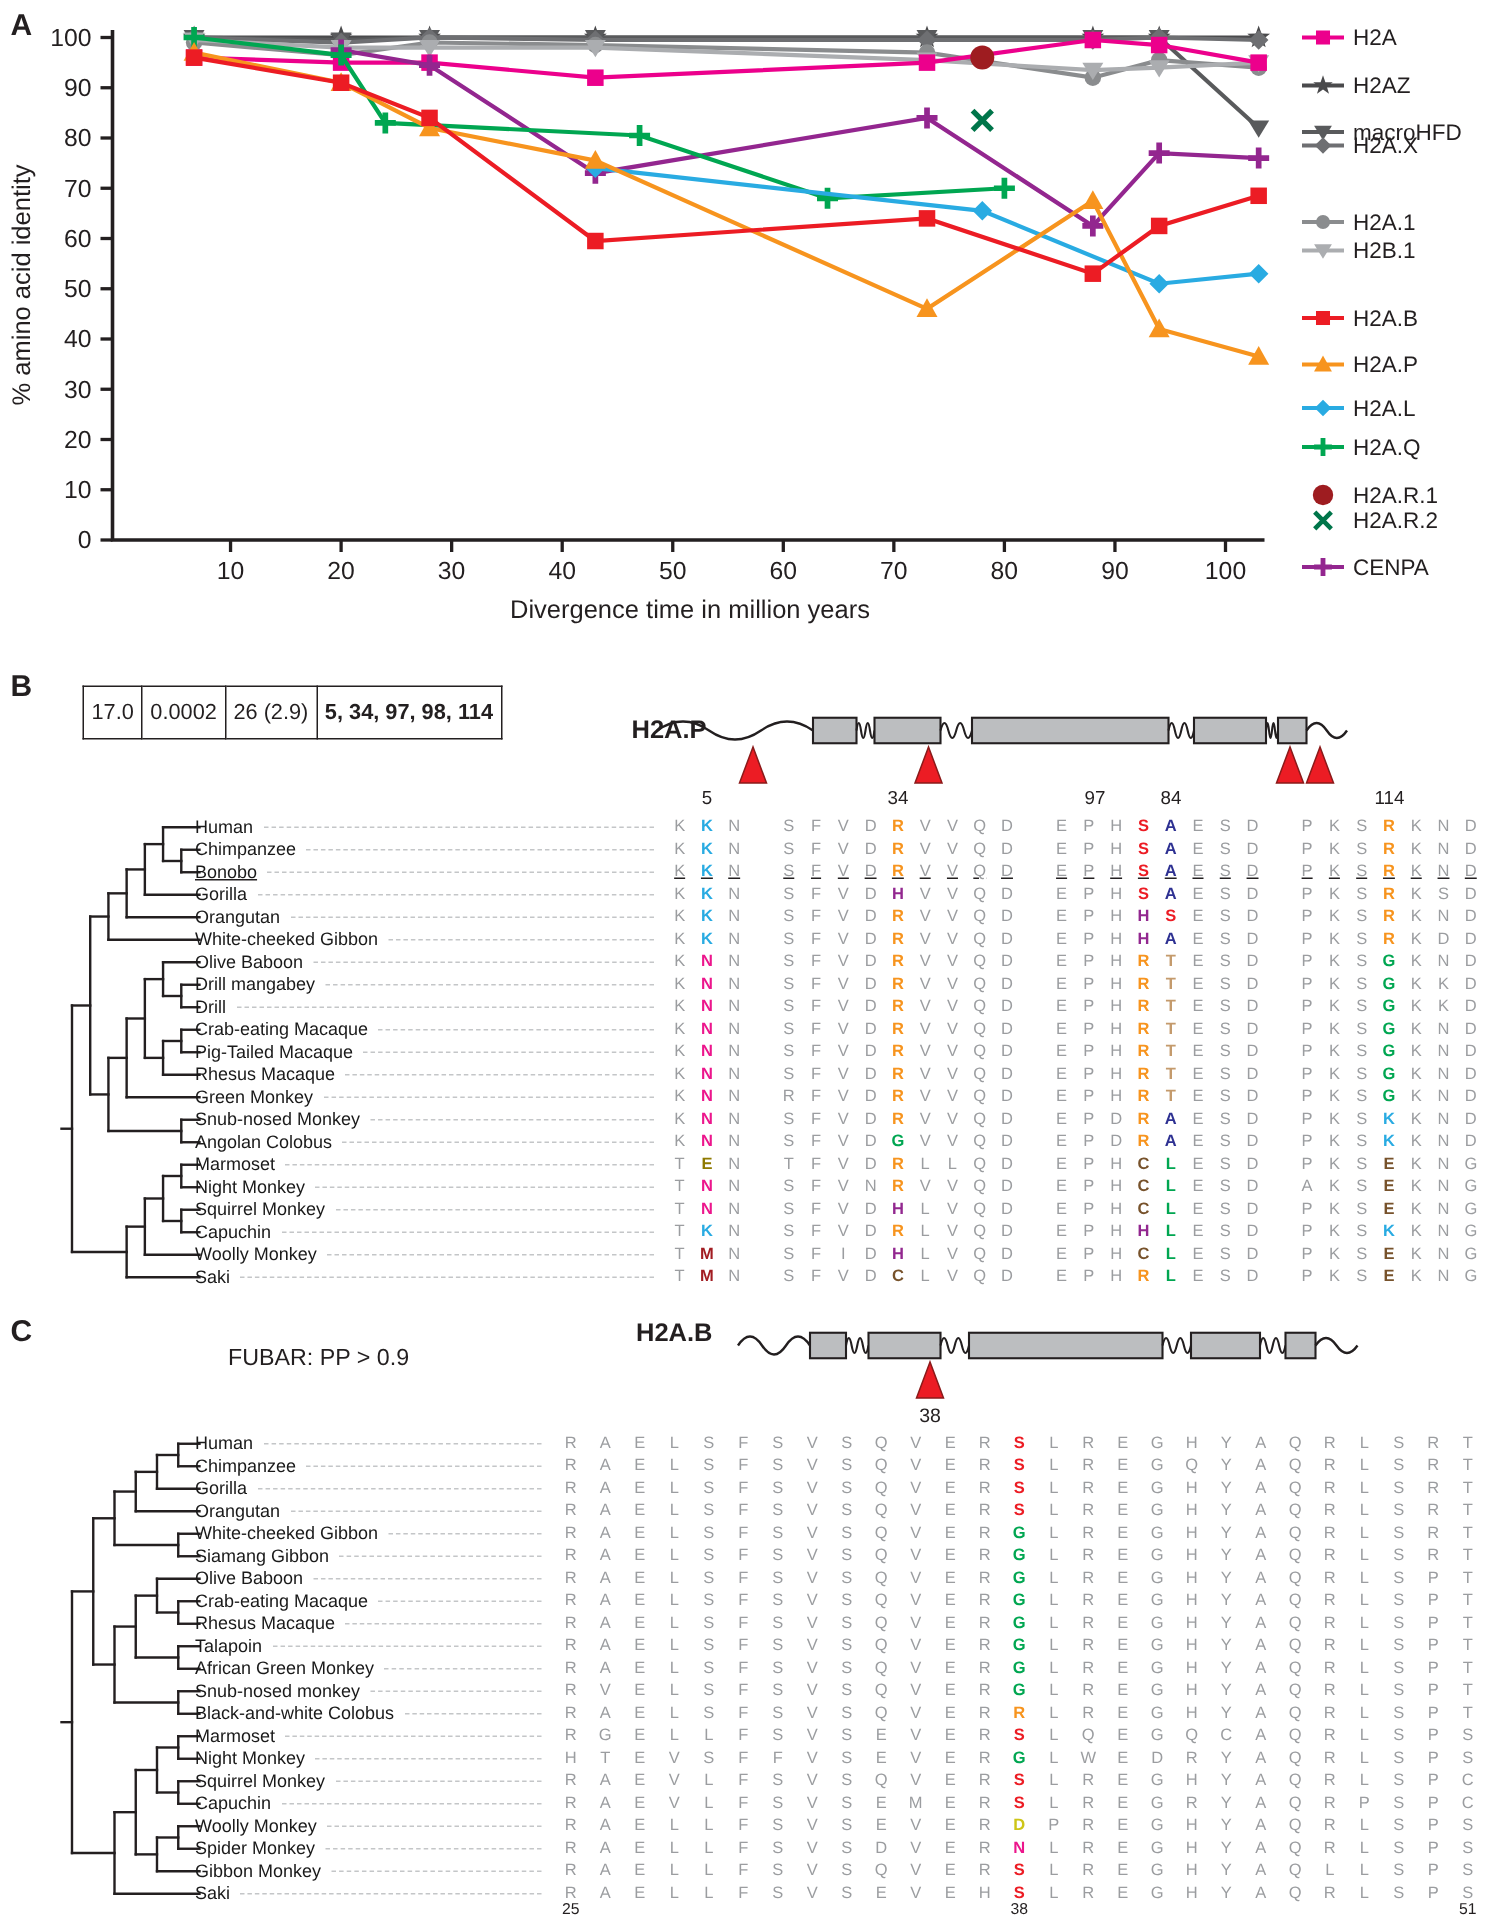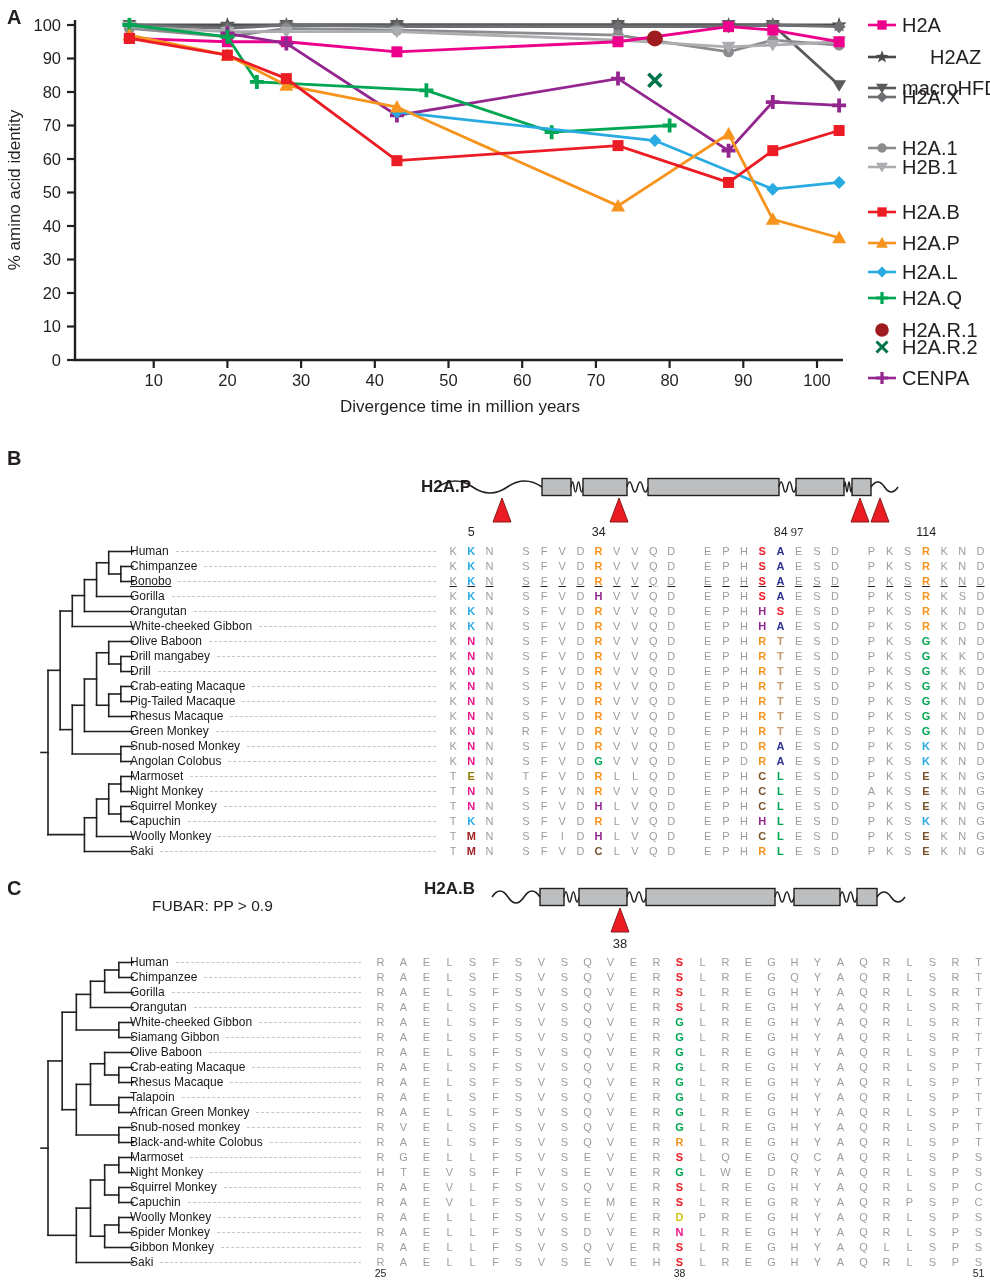--- a/index.html
+++ b/index.html
@@ -1,21 +1,21 @@
 <!DOCTYPE html>
 <html><head>
 <meta charset="utf-8">
 <style>
   html,body{margin:0;padding:0;background:#ffffff;}
   body{width:990px;height:1280px;position:relative;font-family:"Liberation Sans",sans-serif;color:#231F20;overflow:hidden;}
   .panel-label{position:absolute;font-weight:bold;font-size:20px;}
   
   #chart-svg{position:absolute;left:0;top:0;}
   .leg{position:absolute;left:866px;display:flex;align-items:center;height:18px;}
-  .leg span{font-size:20px;color:#231F20;margin-left:4px;white-space:nowrap;}
+  .leg span{font-size:15px;color:#231F20;margin-left:4px;white-space:nowrap;}
   
   .tbl{position:absolute;left:55px;top:457px;border-collapse:collapse;background:#fff;}
   .tbl td{border:1.6px solid #231F20;text-align:center;vertical-align:middle;padding:1px 5px;}
   .tbl .hdr{font-size:11px;font-weight:bold;white-space:pre-line;line-height:1.25;height:50px;border-bottom:3.5px solid #939598;}
   .tbl .val{font-size:14.5px;height:32px;}
   .tbl .val.bold{font-weight:bold;}
   .diag-title{position:absolute;font-weight:bold;font-size:17px;}
   .fubar{position:absolute;left:152px;top:897px;font-size:15.5px;}
   
   .seq-row{position:absolute;left:130px;width:860px;height:15px;display:flex;align-items:center;}
@@ -205,21 +205,21 @@
     </g>
   </svg>
 <div id="legend">
     <div class="leg" style="top: 16px;">
       <svg width="32" height="18">
         <path d="M2,9 H30" stroke="#EC008C" stroke-width="2.6"></path>
         <rect x="11.325" y="4.325" width="9.35" height="9.35" fill="#EC008C"></rect>
       </svg>
       <span>H2A</span>
     </div>
-    <div class="leg" style="top: 48px; gap: 28px;">
+    <div class="leg" style="top: 48px;">
       <svg width="32" height="18">
         <path d="M2,9 H30" stroke="#4A4A4C" stroke-width="2.6"></path>
         <path d="M16.0,2.2L17.6,6.8L22.5,6.9L18.6,9.8L20.0,14.5L16.0,11.7L12.0,14.5L13.4,9.8L9.5,6.9L14.4,6.8Z" fill="#4A4A4C"></path>
       </svg>
       <span>H2AZ</span>
     </div>
     <div class="leg" style="top: 79px;">
       <svg width="32" height="18">
         <path d="M2,9 H30" stroke="#595A5C" stroke-width="2.6"></path>
         <polygon points="10.05,4.75 21.95,4.75 16,14.524999999999999" fill="#595A5C"></polygon>
@@ -291,20 +291,26 @@
       <svg width="32" height="18">
         <path d="M2,9 H30" stroke="#93268F" stroke-width="2.6"></path>
         <path d="M10.05,9 H21.95 M16,3.05 V14.95" stroke="#93268F" stroke-width="3.23" fill="none"></path>
       </svg>
       <span>CENPA</span>
     </div>
   </div>
 
 <table class="tbl">
   <tbody>
+  <tr>
+    <td class="val">17.0</td>
+    <td class="val">0.0002</td>
+    <td class="val">26 (2.9)</td>
+    <td class="val bold">5, 34, 97, 98, 114</td>
+  </tr>
 </tbody>
   </table>
 
 <div class="diag-title" style="left:421px;top:477px;">H2A.P</div>
 <svg class="diag-svg" id="diagB" style="left:410px;top:455px;" width="580" height="95">
     <path d="M28,32 Q 45.33333333333333 20 62.666666666666664 32 Q 80 44 97.33333333333333 32 Q 114.66666666666666 20 132 32 " fill="none" stroke="#231F20" stroke-width="1.6"></path>
     <rect x="132" y="23.5" width="29" height="17" fill="#BCBEC0" stroke="#231F20" stroke-width="1.4"></rect>
     <path d="M161,32 Q 162.5 22 164 32 Q 165.5 42 167 32 Q 168.5 22 170 32 Q 171.5 42 173 32 " fill="none" stroke="#231F20" stroke-width="1.4"></path>
     <rect x="173" y="23.5" width="44" height="17" fill="#BCBEC0" stroke="#231F20" stroke-width="1.4"></rect>
     <path d="M217,32 Q 219.625 22 222.25 32 Q 224.875 42 227.5 32 Q 230.125 22 232.75 32 Q 235.375 42 238 32 " fill="none" stroke="#231F20" stroke-width="1.4"></path>
@@ -315,21 +321,21 @@
     <rect x="442" y="23.5" width="19" height="17" fill="#BCBEC0" stroke="#231F20" stroke-width="1.4"></rect>
     <path d="M461,32 Q 467.75 22 474.5 32 Q 481.25 42 488 32 " fill="none" stroke="#231F20" stroke-width="1.6"></path>
     <polygon points="92,43 83,67 101,67" fill="#EC1C24" stroke="#8B1A1A" stroke-width="1"></polygon>
     <polygon points="209,43 200,67 218,67" fill="#EC1C24" stroke="#8B1A1A" stroke-width="1"></polygon>
     <polygon points="450,43 441,67 459,67" fill="#EC1C24" stroke="#8B1A1A" stroke-width="1"></polygon>
     <polygon points="470,43 461,67 479,67" fill="#EC1C24" stroke="#8B1A1A" stroke-width="1"></polygon>
   </svg>
 <div id="colLabelsB">
     <div class="col-label" style="left: 471.3px; top: 525px;">5</div>
     <div class="col-label" style="left: 598.7px; top: 525px;">34</div>
-    <div class="col-label" style="left: 797px; top: 525px; font-family: Liberation Serif, serif;">97</div>
+    <div class="col-label" style="left: 730px; top: 525px;">97</div>
     <div class="col-label" style="left: 780.7px; top: 525px;">84</div>
     <div class="col-label" style="left: 926.3px; top: 525px;">114</div>
   </div>
 <svg class="tree-svg" id="treeB" style="left:40px;top:540px;" width="100" height="330">
     <path d="M80.85714285714286,26.5 L80.85714285714286,41.5" stroke="#231F20" stroke-width="1.6" stroke-linecap="square"></path>
     <path d="M80.85714285714286,26.5 L93,26.5" stroke="#231F20" stroke-width="1.6" stroke-linecap="square"></path>
     <path d="M80.85714285714286,41.5 L93,41.5" stroke="#231F20" stroke-width="1.6" stroke-linecap="square"></path>
     <path d="M68.71428571428572,11.5 L68.71428571428572,34" stroke="#231F20" stroke-width="1.6" stroke-linecap="square"></path>
     <path d="M68.71428571428572,11.5 L93,11.5" stroke="#231F20" stroke-width="1.6" stroke-linecap="square"></path>
     <path d="M68.71428571428572,34 L80.85714285714286,34" stroke="#231F20" stroke-width="1.6" stroke-linecap="square"></path>

